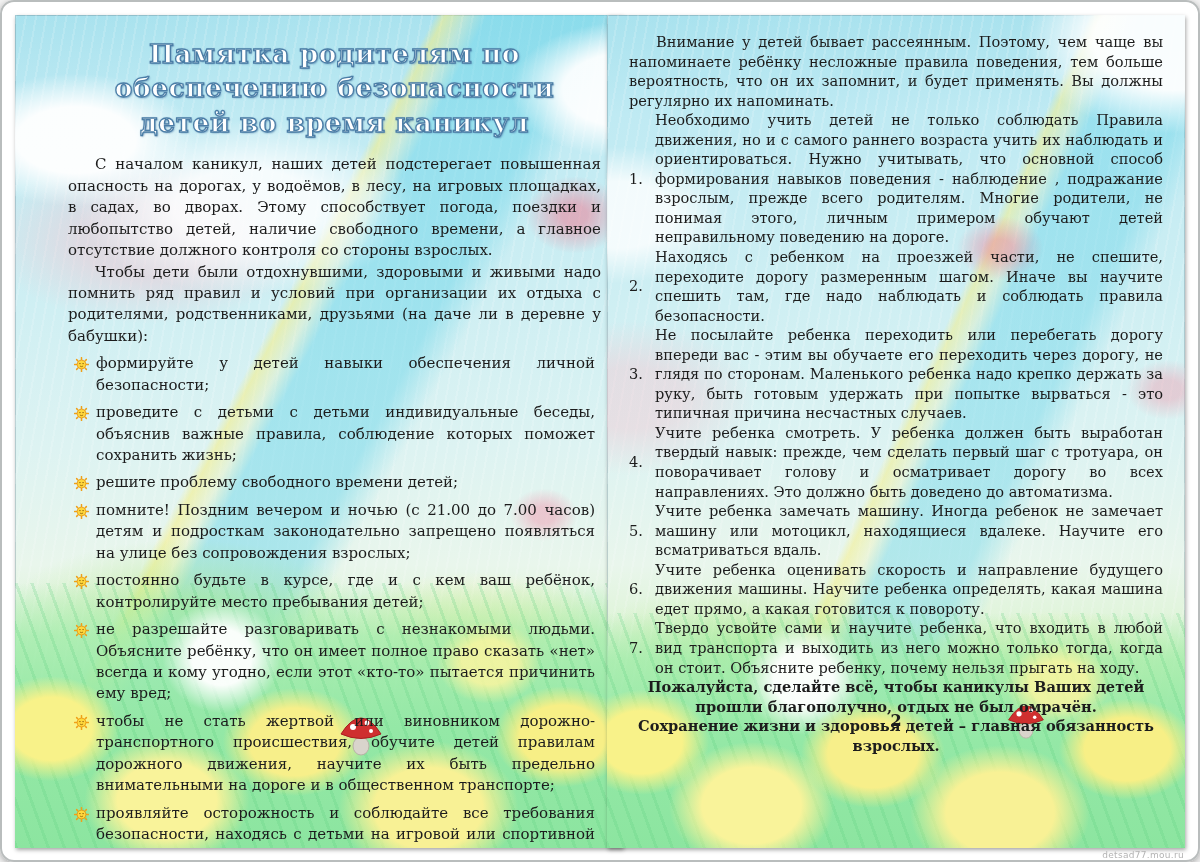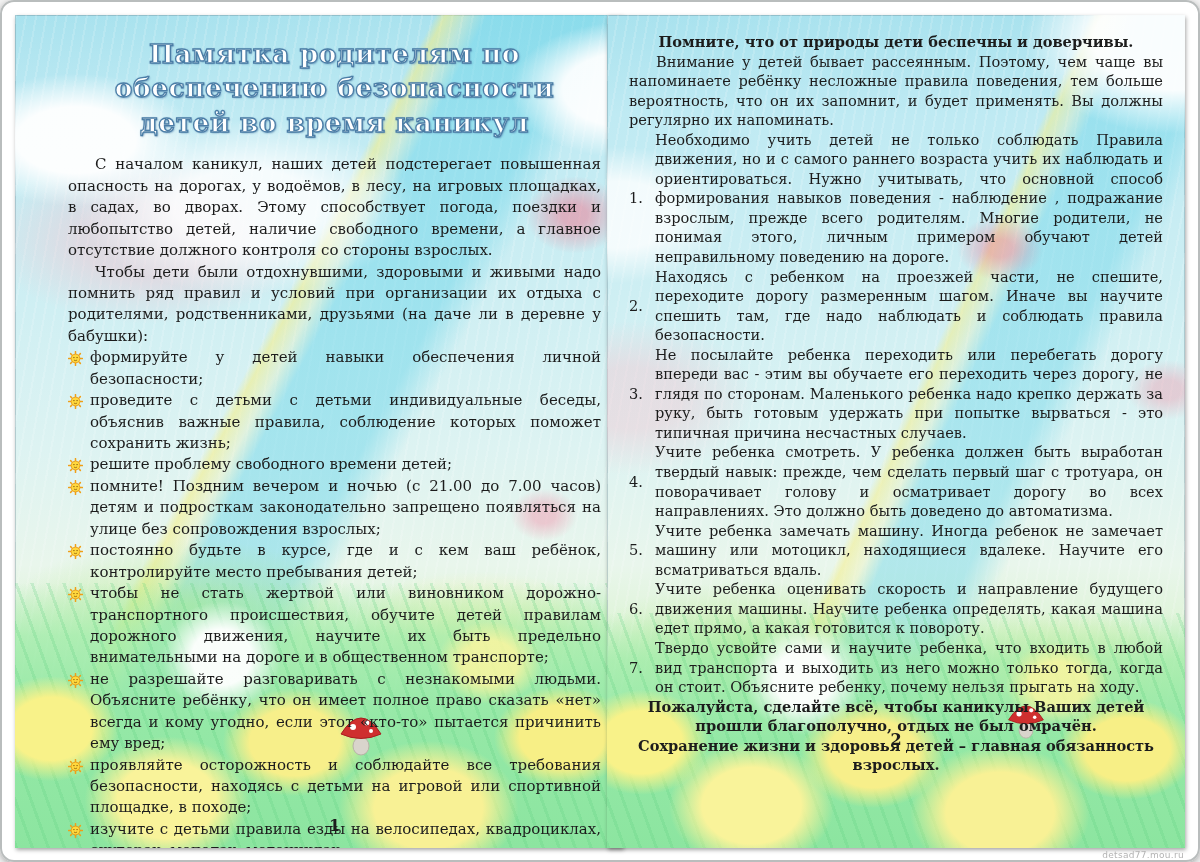--- a/index.html
+++ b/index.html
@@ -78,21 +78,21 @@
   .doc-title{
     text-align:center;font-weight:bold;
     font-size:26.5px;line-height:1.3;
     color:#ffffff;
     -webkit-text-stroke:1.3px #4b7da6;
     text-shadow:0 0 2px #6fa0c4, 1px 1px 2px rgba(60,110,158,.7);
     letter-spacing:.5px;
     margin:8px 0 14px 0;
   }
   .para{text-align:justify;text-indent:27px;margin:0;}
-  .b-item{display:flex;align-items:flex-start;margin:0;}
+  .b-item{display:flex;align-items:flex-start;margin:6px;}
   .sun{flex:none;width:15px;height:15px;margin:4px 7px 0 0;}
   .b-text{flex:1;text-align:justify;}
   .numlist{counter-reset:li;}
   .n-item{display:flex;counter-increment:li;align-items:center;}
   .n-item::before{content:counter(li) ".";flex:none;width:26px;font-weight:normal;}
   .n-text{flex:1;text-align:justify;}
   .center-bold{font-weight:bold;text-align:center;margin:0;}
   .pgnum{position:absolute;left:0;right:0;bottom:24px;text-align:center;font-weight:bold;font-size:16px;}
   .watermark{
     position:absolute;right:16px;bottom:2px;
@@ -249,43 +249,43 @@
                   <line x1="17.7" y1="17.7" x2="19.8" y2="19.8"></line>
                   <line x1="4.2" y1="19.8" x2="6.3" y2="17.7"></line>
                   <line x1="17.7" y1="6.3" x2="19.8" y2="4.2"></line>
                 </g>
                 <circle cx="12" cy="12" r="7" fill="#ffd83d" stroke="#e8920a" stroke-width="1.4"></circle>
                 <circle cx="9.5" cy="10.5" r="1.1" fill="#7a4a00"></circle>
                 <circle cx="14.5" cy="10.5" r="1.1" fill="#7a4a00"></circle>
                 <path d="M9.5 14.5 Q12 16.3 14.5 14.5" fill="none" stroke="#7a4a00" stroke-width="1.1"></path>
               </svg>
             </span>
+            <span class="b-text">не разрешайте разговаривать с незнакомыми людьми. Объясните ребёнку, что он имеет полное право сказать «нет» всегда и кому угодно, если этот «кто-то» пытается причинить ему вред;</span>
+          </div>
+
+          <div class="b-item">
+            <span class="sun">
+              <svg width="15" height="15" viewBox="0 0 24 24">
+                <g stroke="#f0a018" stroke-width="2.4" stroke-linecap="round">
+                  <line x1="12" y1="1" x2="12" y2="4"></line>
+                  <line x1="12" y1="20" x2="12" y2="23"></line>
+                  <line x1="1" y1="12" x2="4" y2="12"></line>
+                  <line x1="20" y1="12" x2="23" y2="12"></line>
+                  <line x1="4.2" y1="4.2" x2="6.3" y2="6.3"></line>
+                  <line x1="17.7" y1="17.7" x2="19.8" y2="19.8"></line>
+                  <line x1="4.2" y1="19.8" x2="6.3" y2="17.7"></line>
+                  <line x1="17.7" y1="6.3" x2="19.8" y2="4.2"></line>
+                </g>
+                <circle cx="12" cy="12" r="7" fill="#ffd83d" stroke="#e8920a" stroke-width="1.4"></circle>
+                <circle cx="9.5" cy="10.5" r="1.1" fill="#7a4a00"></circle>
+                <circle cx="14.5" cy="10.5" r="1.1" fill="#7a4a00"></circle>
+                <path d="M9.5 14.5 Q12 16.3 14.5 14.5" fill="none" stroke="#7a4a00" stroke-width="1.1"></path>
+              </svg>
+            </span>
             <span class="b-text">чтобы не стать жертвой или виновником дорожно-транспортного происшествия, обучите детей правилам дорожного движения, научите их быть предельно внимательными на дороге и в общественном транспорте;</span>
-          </div>
-
-          <div class="b-item">
-            <span class="sun">
-              <svg width="15" height="15" viewBox="0 0 24 24">
-                <g stroke="#f0a018" stroke-width="2.4" stroke-linecap="round">
-                  <line x1="12" y1="1" x2="12" y2="4"></line>
-                  <line x1="12" y1="20" x2="12" y2="23"></line>
-                  <line x1="1" y1="12" x2="4" y2="12"></line>
-                  <line x1="20" y1="12" x2="23" y2="12"></line>
-                  <line x1="4.2" y1="4.2" x2="6.3" y2="6.3"></line>
-                  <line x1="17.7" y1="17.7" x2="19.8" y2="19.8"></line>
-                  <line x1="4.2" y1="19.8" x2="6.3" y2="17.7"></line>
-                  <line x1="17.7" y1="6.3" x2="19.8" y2="4.2"></line>
-                </g>
-                <circle cx="12" cy="12" r="7" fill="#ffd83d" stroke="#e8920a" stroke-width="1.4"></circle>
-                <circle cx="9.5" cy="10.5" r="1.1" fill="#7a4a00"></circle>
-                <circle cx="14.5" cy="10.5" r="1.1" fill="#7a4a00"></circle>
-                <path d="M9.5 14.5 Q12 16.3 14.5 14.5" fill="none" stroke="#7a4a00" stroke-width="1.1"></path>
-              </svg>
-            </span>
-            <span class="b-text">не разрешайте разговаривать с незнакомыми людьми. Объясните ребёнку, что он имеет полное право сказать «нет» всегда и кому угодно, если этот «кто-то» пытается причинить ему вред;</span>
           </div>
 
           <div class="b-item">
             <span class="sun">
               <svg width="15" height="15" viewBox="0 0 24 24">
                 <g stroke="#f0a018" stroke-width="2.4" stroke-linecap="round">
                   <line x1="12" y1="1" x2="12" y2="4"></line>
                   <line x1="12" y1="20" x2="12" y2="23"></line>
                   <line x1="1" y1="12" x2="4" y2="12"></line>
                   <line x1="20" y1="12" x2="23" y2="12"></line>
@@ -335,21 +335,20 @@
     <div class="mushroom">
       <svg width="42" height="40" viewBox="0 0 48 46">
         <ellipse cx="24" cy="36" rx="8" ry="9" fill="#d9d4cc" stroke="#b9b2a6"></ellipse>
         <path d="M4 24 Q24 -8 44 24 Q24 33 4 24 Z" fill="#cf2f2f" stroke="#a81f1f"></path>
         <circle cx="16" cy="17" r="3" fill="#ffffff"></circle>
         <circle cx="30" cy="13" r="2.4" fill="#ffffff"></circle>
         <circle cx="34" cy="21" r="2" fill="#ffffff"></circle>
       </svg>
     </div>
     <div class="content">
-      <p class="center-bold">Помните, что от природы дети беспечны и доверчивы.</p>
       <p class="para">Внимание у детей бывает рассеянным. Поэтому, чем чаще вы напоминаете ребёнку несложные правила поведения, тем больше вероятность, что он их запомнит, и будет применять. Вы должны регулярно их напоминать.</p>
       <div class="numlist">
 
           <div class="n-item">
             <span class="n-text">Необходимо учить детей не только соблюдать Правила движения, но и с самого раннего возраста учить их наблюдать и ориентироваться. Нужно учитывать, что основной способ формирования навыков поведения - наблюдение , подражание взрослым, прежде всего родителям. Многие родители, не понимая этого, личным примером обучают детей неправильному поведению на дороге.</span>
           </div>
 
           <div class="n-item">
             <span class="n-text">Находясь с ребенком на проезжей части, не спешите, переходите дорогу размеренным шагом. Иначе вы научите спешить там, где надо наблюдать и соблюдать правила безопасности.</span>
           </div>

